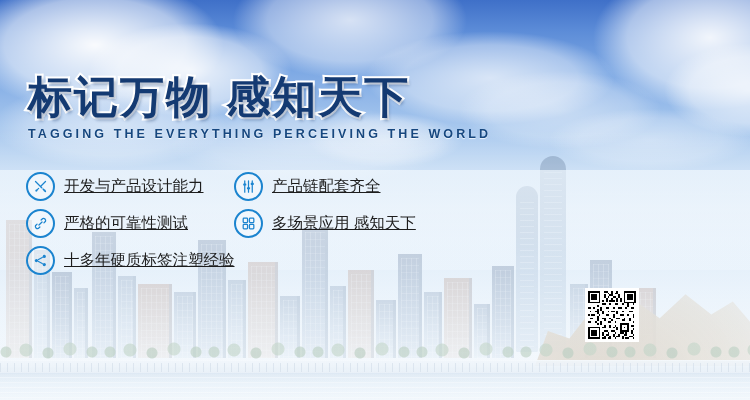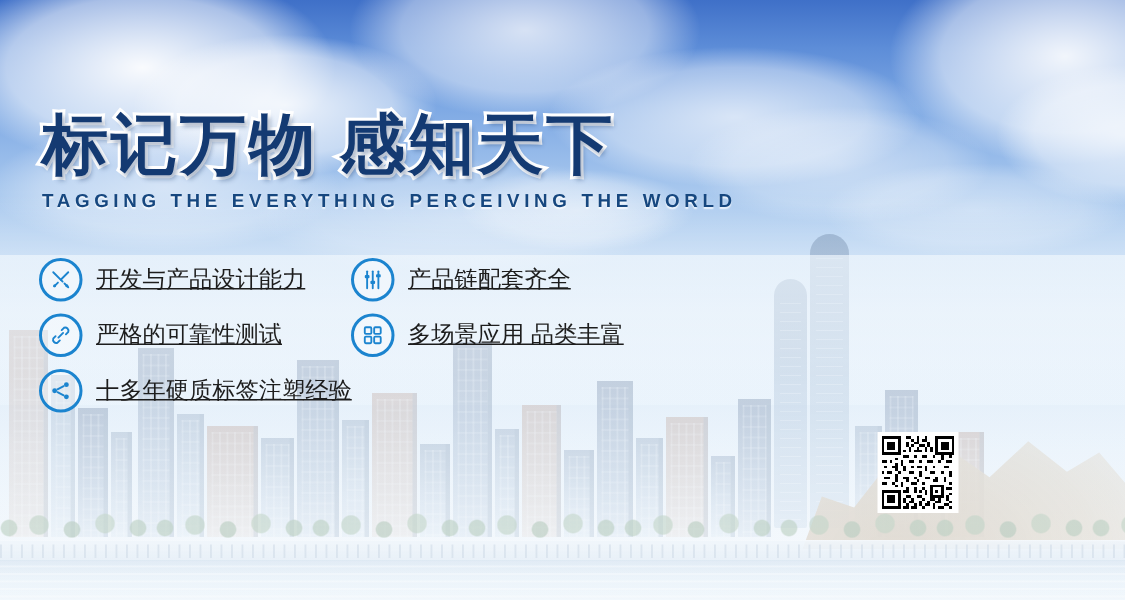--- a/index.html
+++ b/index.html
@@ -328,21 +328,21 @@
 
     <div class="feature">
       <span class="f-icon">
         <svg width="15" height="15" viewBox="0 0 24 24" fill="none" stroke="#1b84cf" stroke-width="2">
           <rect x="3.5" y="3.5" width="7" height="7" rx="1.2"></rect>
           <rect x="13.5" y="3.5" width="7" height="7" rx="1.2"></rect>
           <rect x="3.5" y="13.5" width="7" height="7" rx="1.2"></rect>
           <rect x="13.5" y="13.5" width="7" height="7" rx="1.2"></rect>
         </svg>
       </span>
-      <span class="f-label">多场景应用  品类丰富</span>
+      <span class="f-label">多场景应用  感知天下</span>
     </div>
 
     <div class="feature">
       <span class="f-icon">
         <svg width="15" height="15" viewBox="0 0 24 24" fill="none" stroke="#1b84cf" stroke-width="1.9">
           <circle cx="18" cy="5.5" r="2.6" fill="#1b84cf" stroke="none"></circle>
           <circle cx="5.5" cy="12" r="2.6" fill="#1b84cf" stroke="none"></circle>
           <circle cx="18" cy="18.5" r="2.6" fill="#1b84cf" stroke="none"></circle>
           <path d="M8 10.8 L15.6 6.8"></path>
           <path d="M8 13.2 L15.6 17.2"></path>

